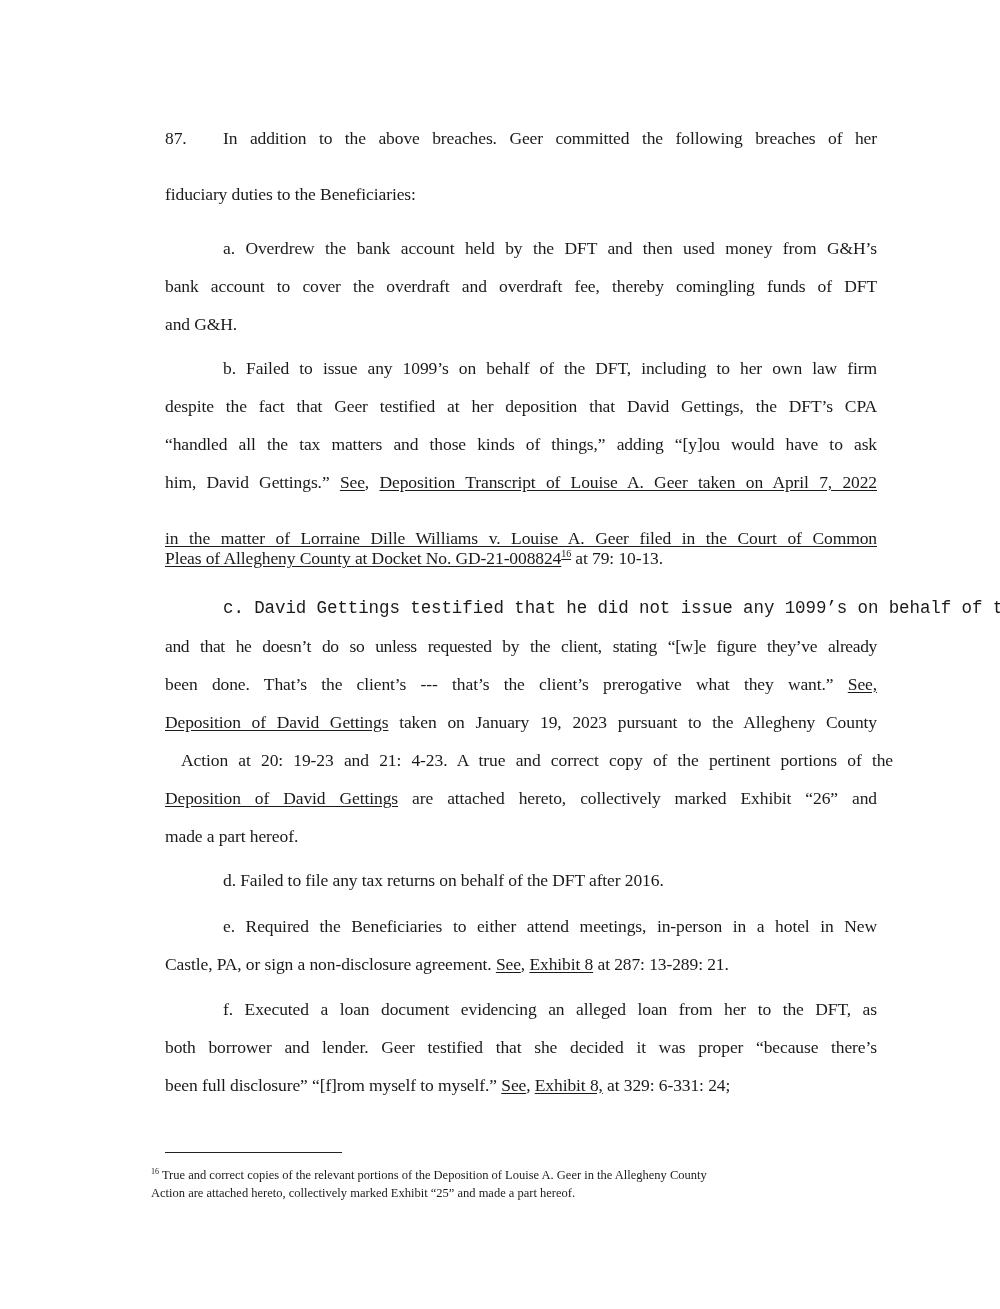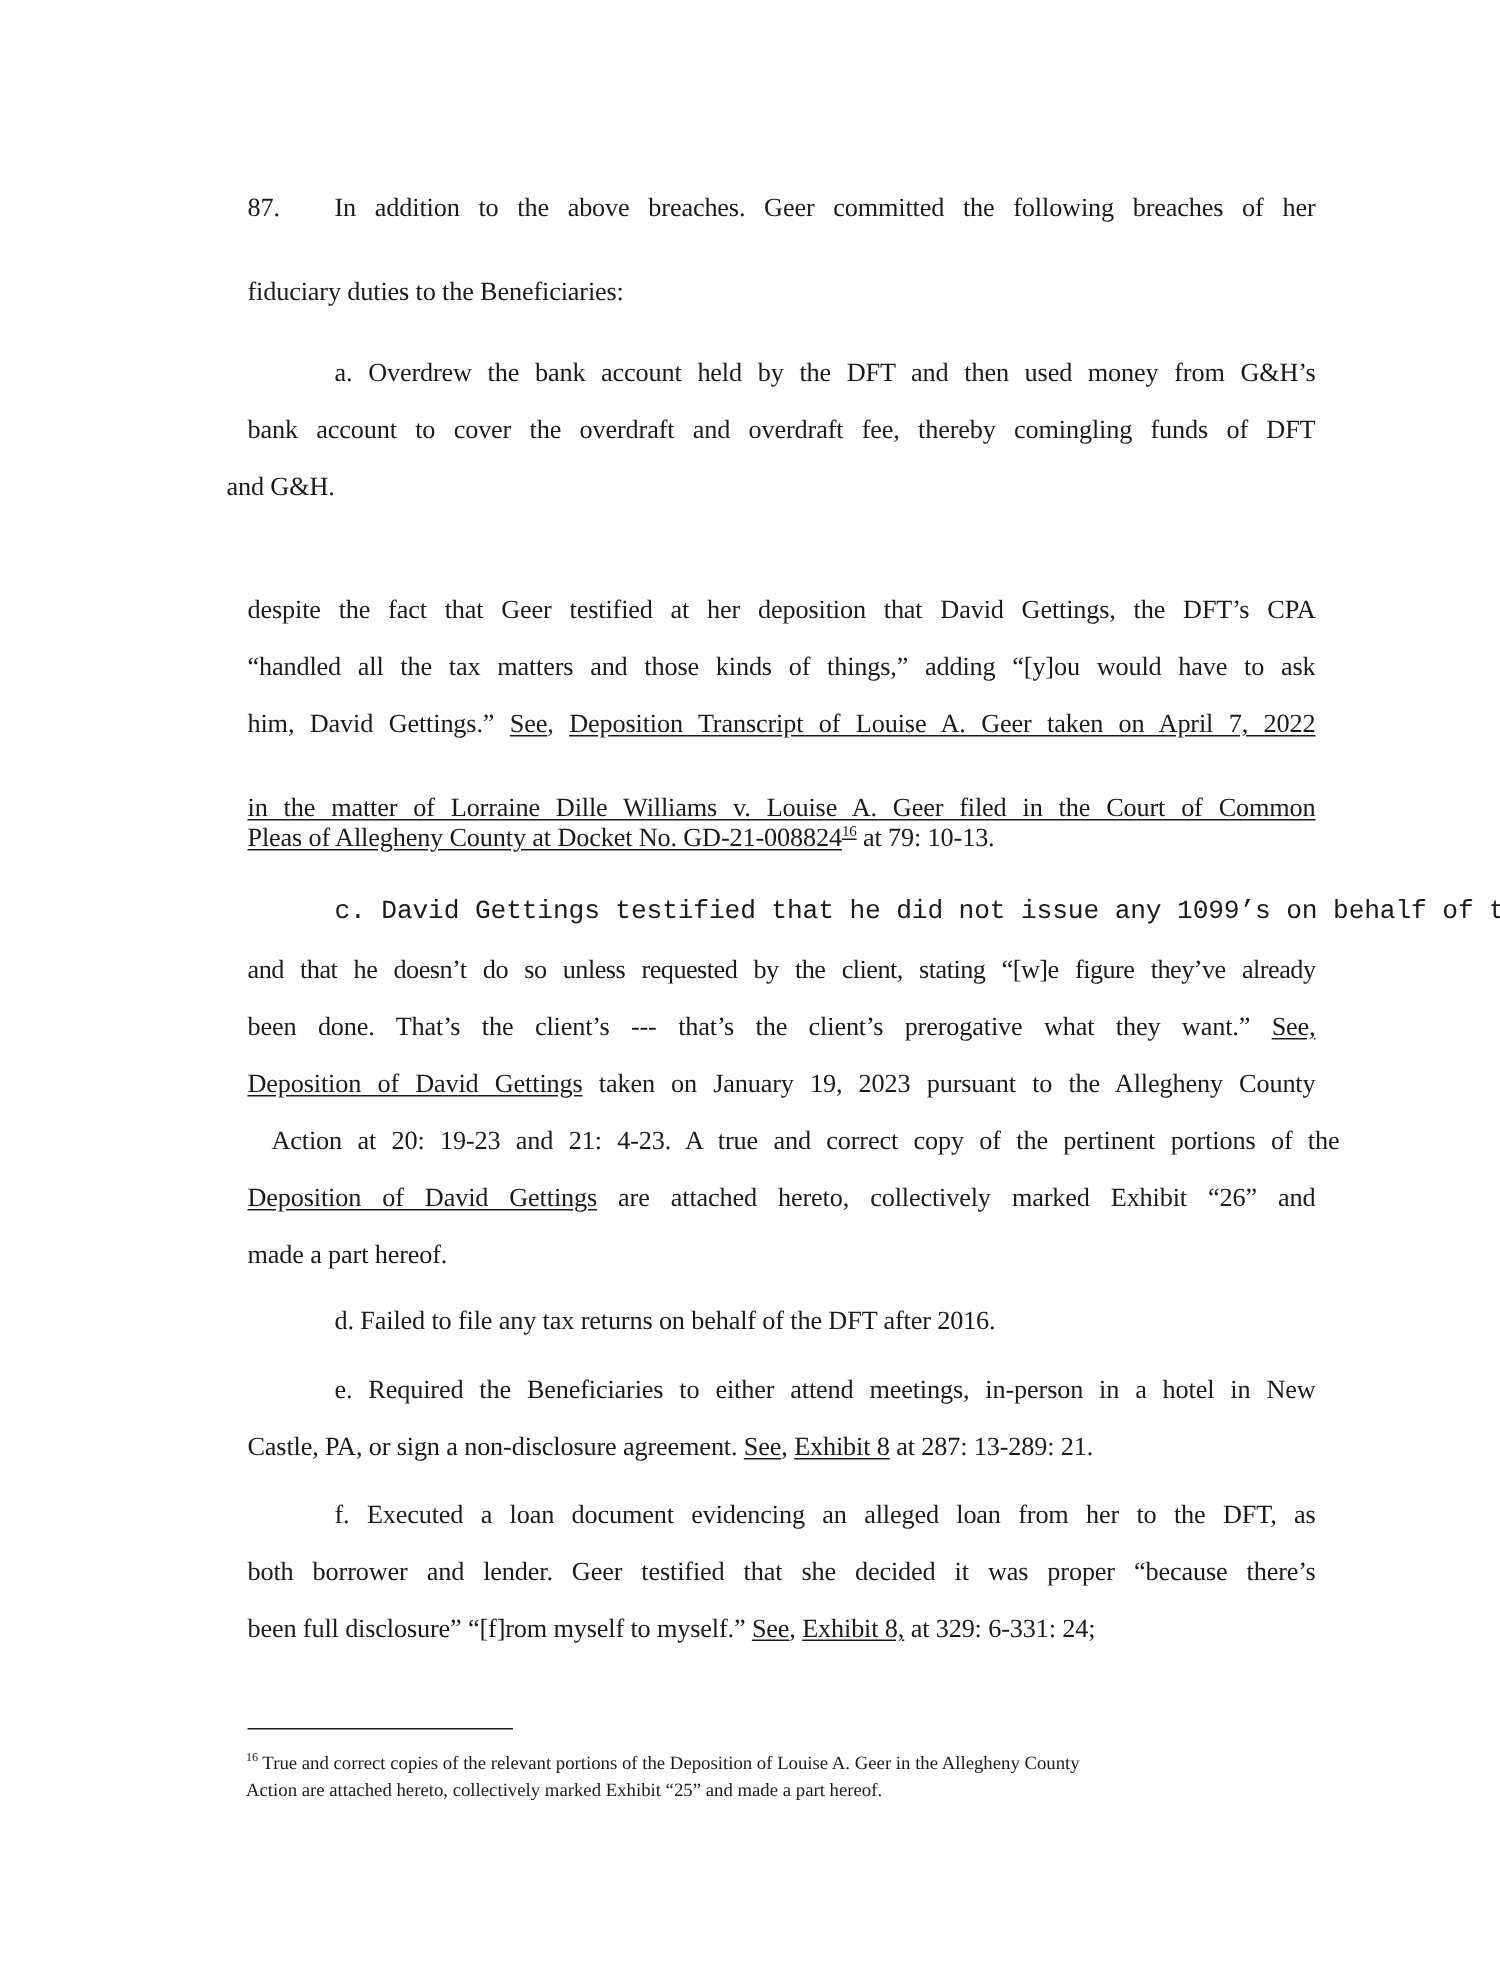--- a/index.html
+++ b/index.html
@@ -9,36 +9,37 @@
     }
     .page { position: absolute; left: 0; top: 0; width: 816px; height: 1309px; }
     .line {
       position: absolute; font-size: 17.5px; white-space: nowrap; line-height: 20px;
       letter-spacing: -0.1px;
     }
     .full { left: 165px; width: 712px; text-align: justify; text-align-last: justify; }
     .u { text-decoration: underline; text-underline-offset: 2px; }
     sup { font-size: 10px; line-height: 0; vertical-align: super; }
     .footrule { position: absolute; left: 165px; top: 1152px; width: 177px; border-top: 1.3px solid #222; }
-    .fn { position: absolute; left: 164px; font-size: 12.5px; line-height: 16px; white-space: nowrap; }
+    .fn { position: absolute; left: 151px; font-size: 12.5px; line-height: 16px; white-space: nowrap; }
     .fn sup { font-size: 8px; }
   </style>
 </head>
 <body>
 
 <div class="page">
 
   <div class="line" style="left:165px; top:128px;">87.</div>
   <div class="line" style="left:223px; top:128px; width:654px; text-align:justify; text-align-last:justify;">In addition to the above breaches. Geer committed the following breaches of her</div>
   <div class="line" style="left:165px; top:184px;">fiduciary duties to the Beneficiaries:</div>
 
   <div class="line" style="left:223px; top:238px; width:654px; text-align:justify; text-align-last:justify;">a. Overdrew the bank account held by the DFT and then used money from G&amp;H’s</div>
   <div class="line full" style="top:276px;">bank account to cover the overdraft and overdraft fee, thereby comingling funds of DFT</div>
-  <div class="line" style="left:151px; top:314px;">and G&amp;H.</div>
+  <div class="line" style="left:165px; top:314px;">and G&amp;H.</div>
 
+  <div class="line" style="left:223px; top:358px; width:654px; text-align:justify; text-align-last:justify;">b. Failed to issue any 1099’s on behalf of the DFT, including to her own law firm</div>
   <div class="line full" style="top:396px;">despite the fact that Geer testified at her deposition that David Gettings, the DFT’s CPA</div>
   <div class="line full" style="top:434px;">“handled all the tax matters and those kinds of things,” adding “[y]ou would have to ask</div>
   <div class="line full" style="top:472px;"><span>him, David Gettings.” </span><span class="u">See</span><span>, </span><span class="u">Deposition Transcript of Louise A. Geer taken on April 7, 2022</span></div>
   <div class="line full u" style="top:528px;">in the matter of Lorraine Dille Williams v. Louise A. Geer filed in the Court of Common</div>
   <div class="line" style="left:165px; top:548px;"><span class="u">Pleas of Allegheny County at Docket No. GD-21-008824</span><sup class="u">16</sup><span> at 79: 10-13.</span></div>
 
   <div class="line" style="left:223px; top:598px; width:654px; text-align:justify; text-align-last:justify;font-family:Liberation Mono, monospace;">c. David Gettings testified that he did not issue any 1099’s on behalf of the DFT</div>
   <div class="line full" style="top:636px; letter-spacing:-0.35px;font-family:Liberation Serif, serif;">and that he doesn’t do so unless requested by the client, stating “[w]e figure they’ve already</div>
   <div class="line full" style="top:674px;"><span>been done. That’s the client’s --- that’s the client’s prerogative what they want.” </span><span class="u">See,</span></div>
   <div class="line full" style="top:712px;"><span class="u">Deposition of David Gettings</span><span> taken on January 19, 2023 pursuant to the Allegheny County</span></div>

